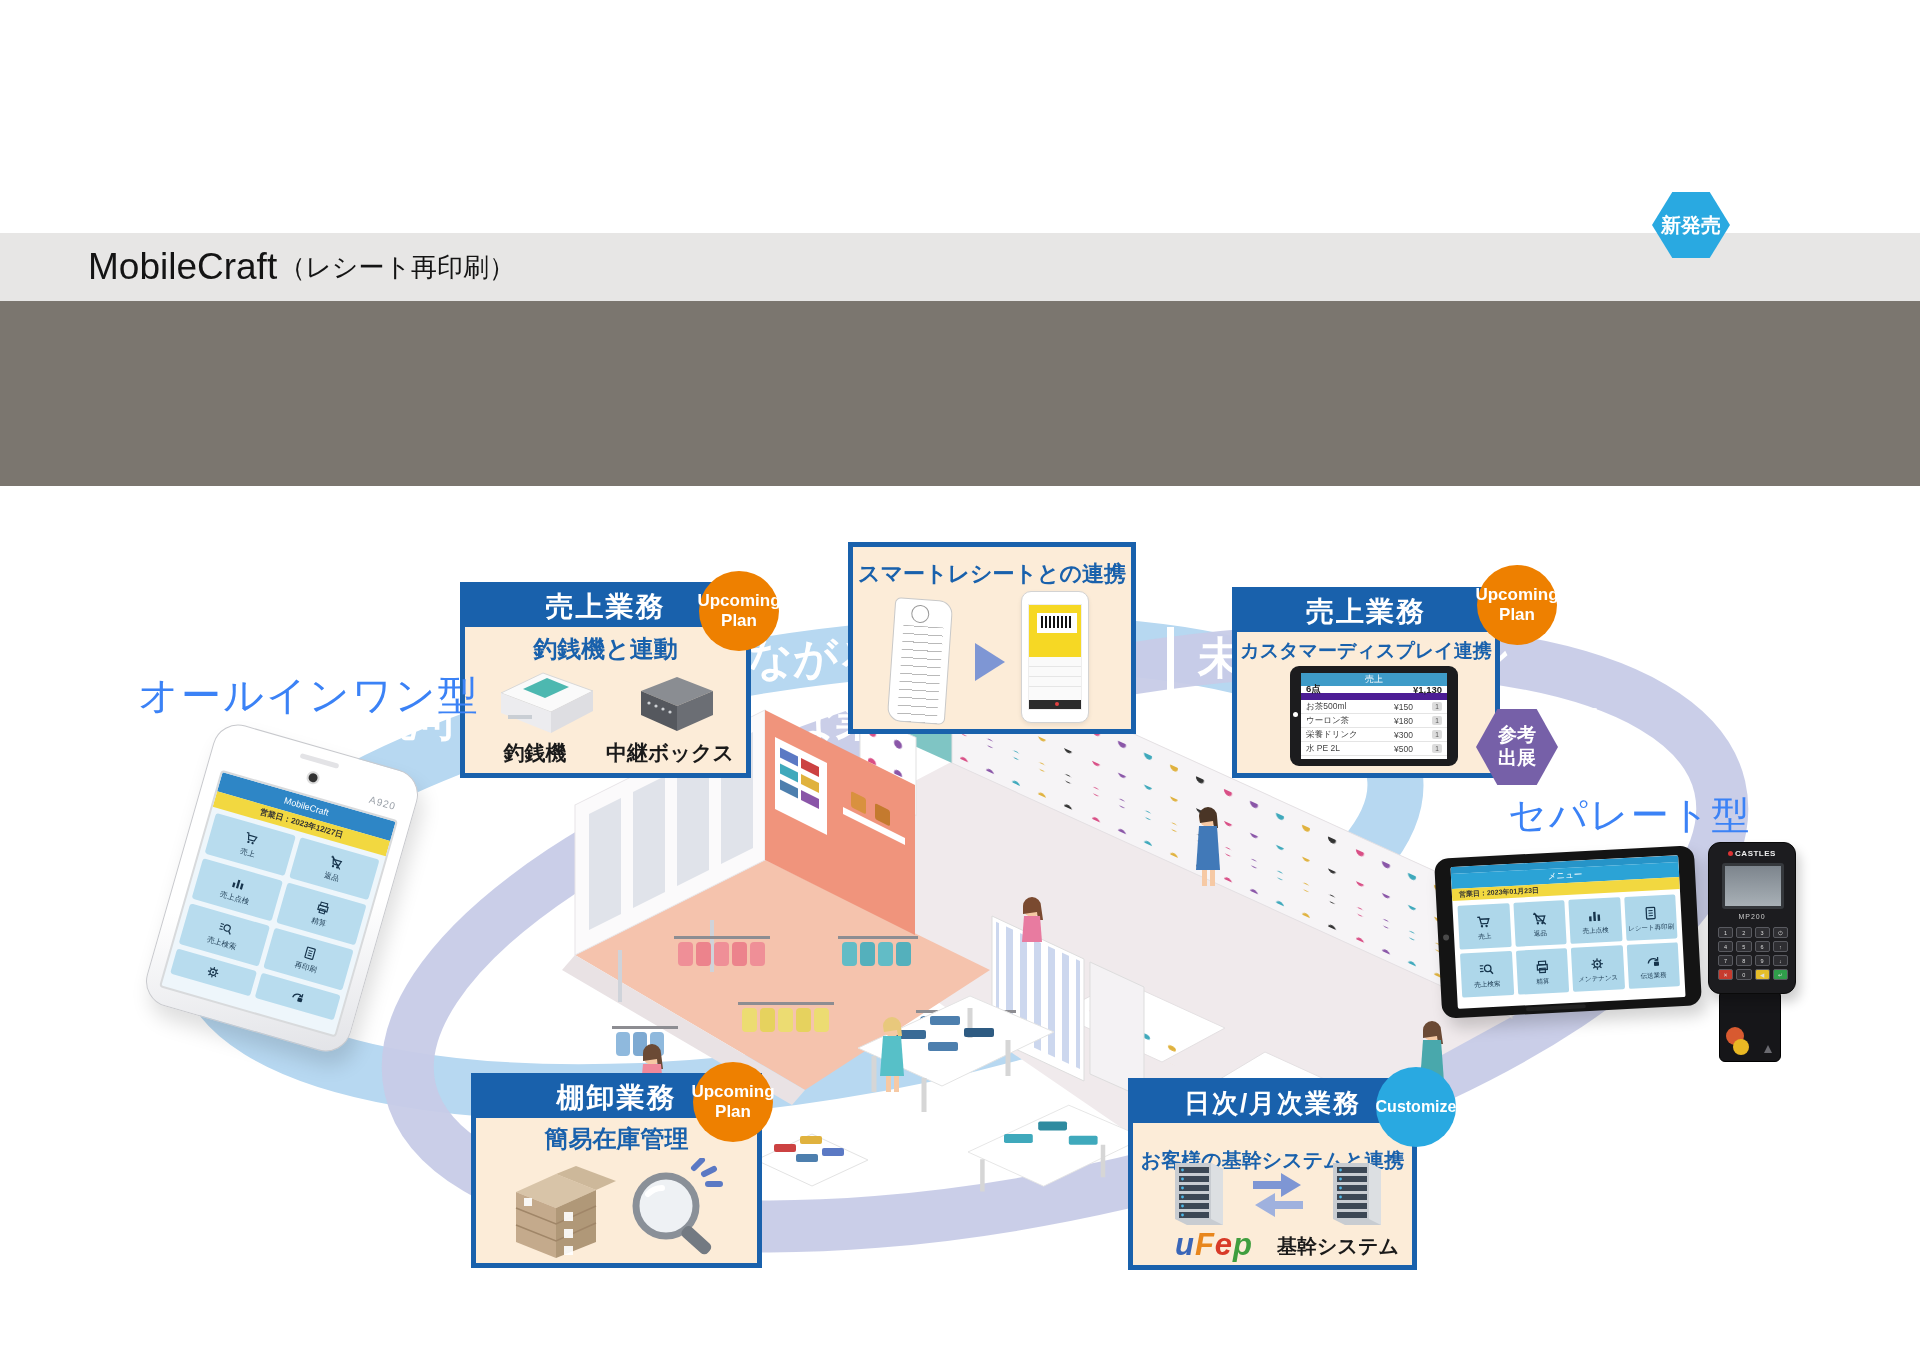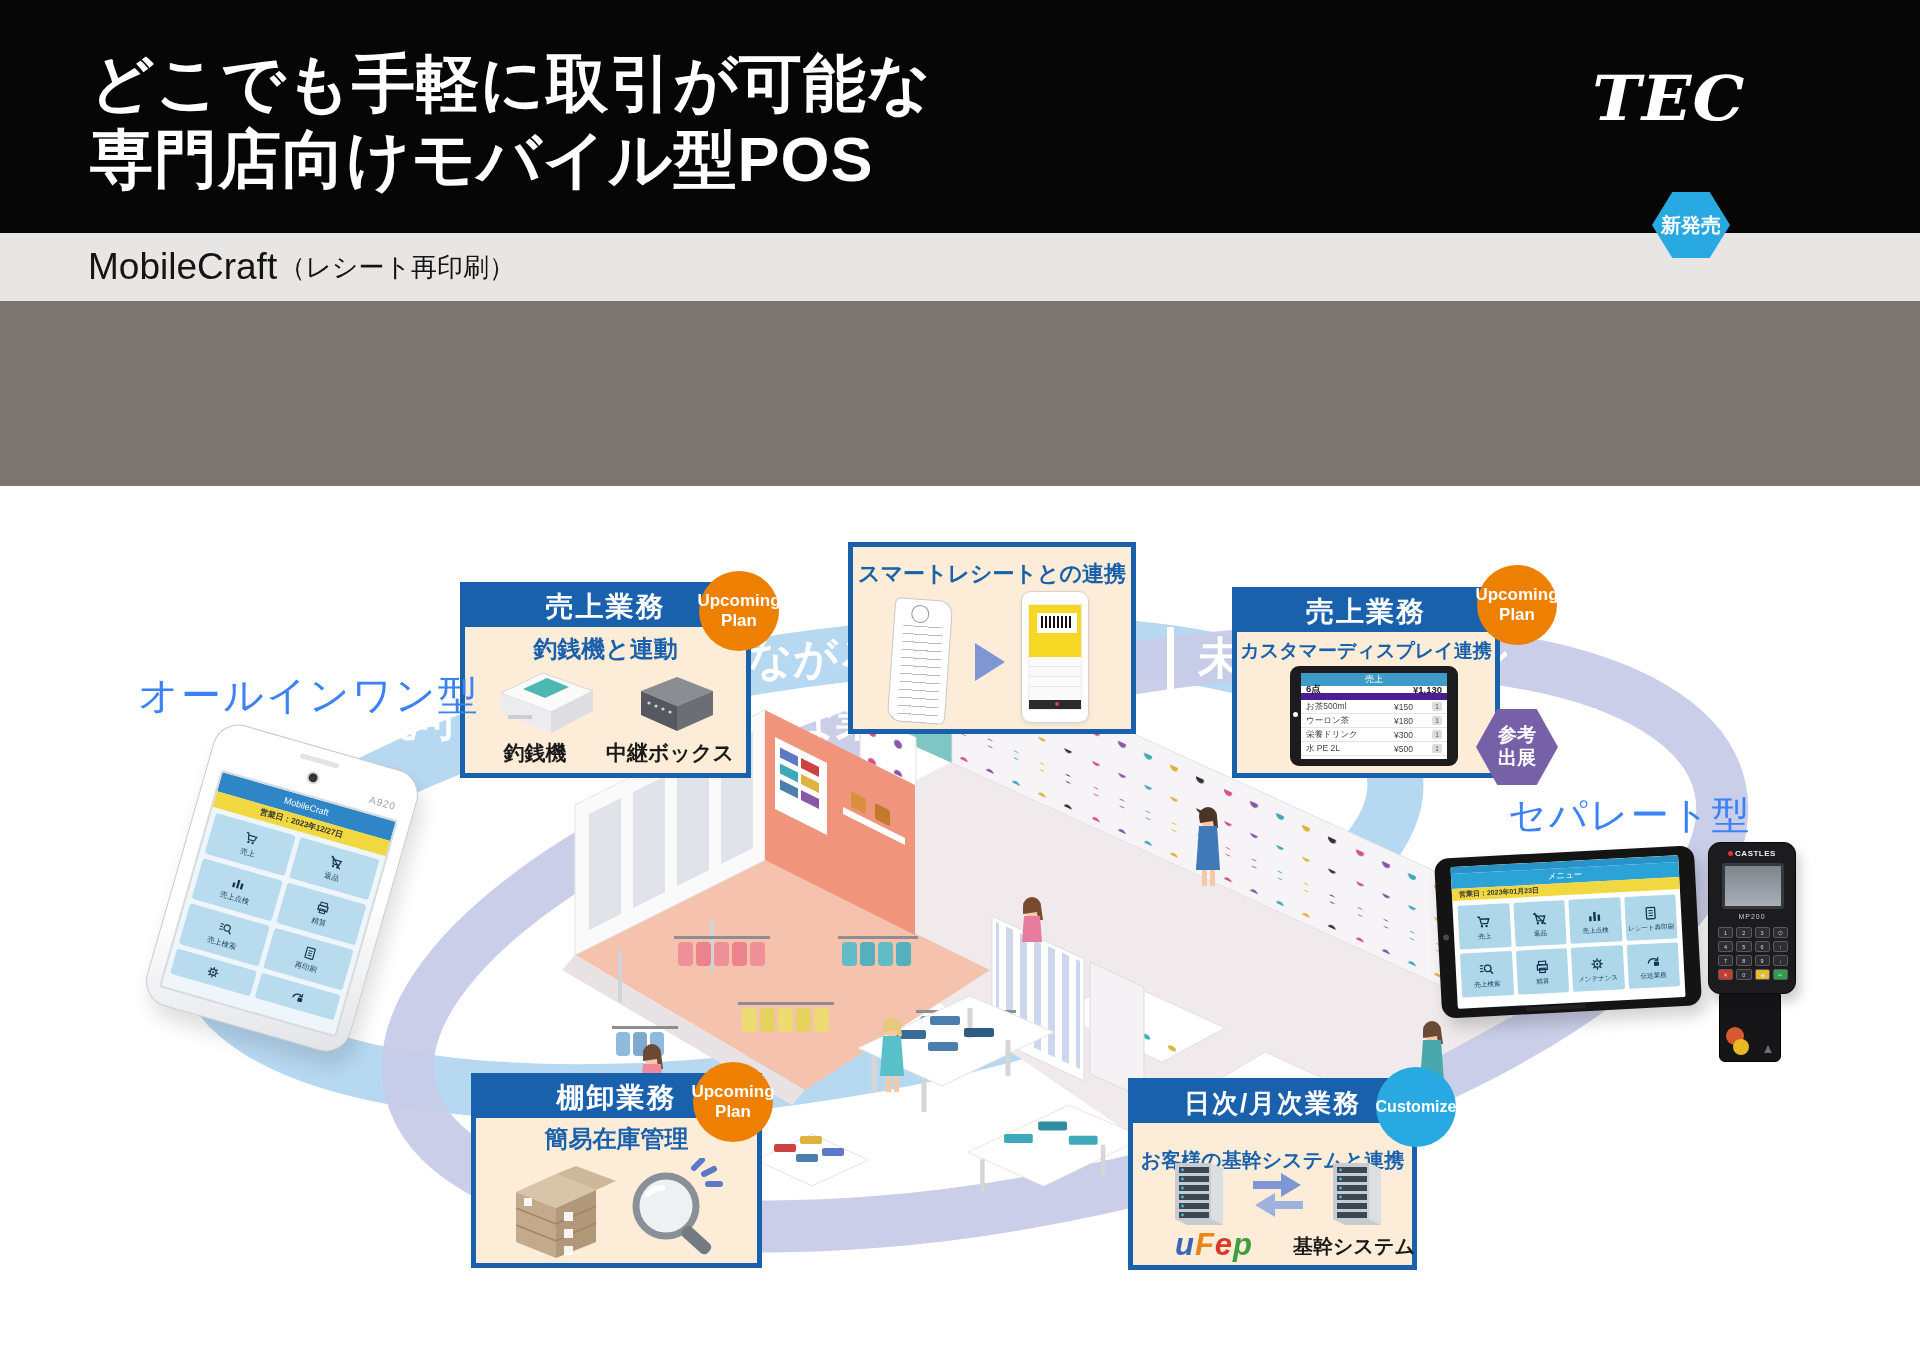--- a/index.html
+++ b/index.html
@@ -372,27 +372,20 @@
       <g transform="translate(872,412)">
           <circle cx="0" cy="0" r="9" fill="#f6c9a4"></circle>
           <path d="M-9,-2 a9,9 0 0 1 18,0 l2,14 h-5 l-1,-8 -14,2 z" fill="#6b4a35"></path>
         <path d="M-9,8 L9,8 L12,50 L-12,50 Z" fill="#49a8ac"></path>
           <rect x="-6" y="50" width="5" height="16" fill="#f6c9a4"></rect>
           <rect x="2" y="50" width="5" height="16" fill="#f6c9a4"></rect>
         </g>
     </g>
   </svg>
 
-  <div class="abs hdr">
-    <div class="abs hdr-title">
-      <div>どこでも手軽に取引が可能な</div>
-      <div>専門店向けモバイル型POS</div>
-    </div>
-    <div class="abs tec-logo">TEC</div>
-  </div>
   <div class="abs newhex">新発売</div>
 
   <div class="abs subbar">
     <span class="name">MobileCraft</span>
     <span class="kana">（レシート再印刷）</span>
   </div>
 
   <div class="abs band">
     <div class="feature" style="left:73px;">
       <div>コンパクトですっきりとした</div>
@@ -557,21 +550,21 @@
           <rect x="26" y="39" width="30" height="6" fill="#3c4754"></rect>
         <rect x="26" y="48" width="30" height="6" fill="#3c4754"></rect>
           <rect x="26" y="57" width="30" height="6" fill="#3c4754"></rect>
         <circle cx="29.5" cy="15" r="1.4" fill="#4db8e8"></circle>
           <circle cx="29.5" cy="24" r="1.4" fill="#4db8e8"></circle>
         <circle cx="29.5" cy="33" r="1.4" fill="#4db8e8"></circle>
           <circle cx="29.5" cy="42" r="1.4" fill="#4db8e8"></circle>
       </g>
     </svg>
     <div class="abs ufep" style="left:26px;top:144px;width:110px;text-align:center;"><span class="c0">u</span><span class="c1">F</span><span class="c2">e</span><span class="c3">p</span></div>
-    <div class="abs itemlabel" style="left:156px;top:150px;width:130px;font-size:20px;">基幹システム</div>
+    <div class="abs itemlabel" style="left:140px;top:150px;width:130px;font-size:20px;">基幹システム</div>
   </div>
 
   <div class="abs devlabel" style="left:138px;top:668px;">オールインワン型</div>
   <div class="abs handheld">
     <div class="spk"></div>
       <div class="cam"></div>
     <div class="model">A920</div>
     <div class="hh-scr">
       <div class="hh-head">MobileCraft</div>
       <div class="hh-ban">営業日：2023年12/27日</div>

